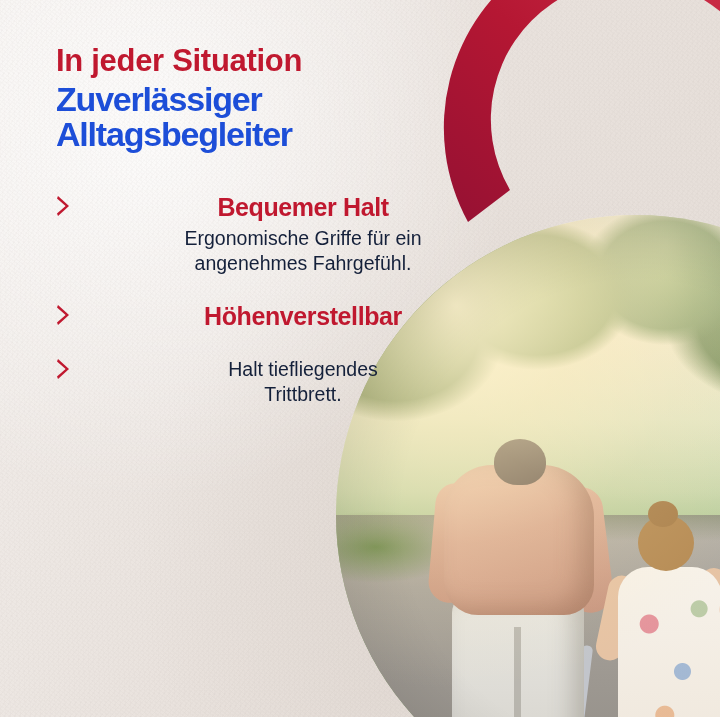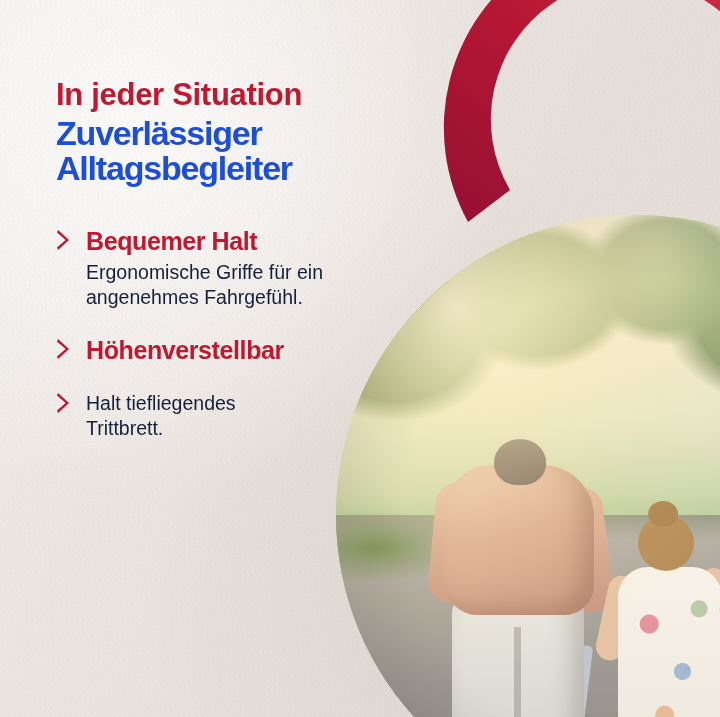--- a/index.html
+++ b/index.html
@@ -156,41 +156,40 @@
     right:-118px; top:-96px;
     width:400px; height:400px;
   }
   #swoosh svg { display:block; }
 
   
   #content {
     position:absolute;
     left:0; top:0; width:520px; height:570px;
     padding:44px 0 0 56px;
-    margin-top:34px;
   }
   #kicker {
     color:#c0182f;
     font-size:31px;
     font-weight:700;
     letter-spacing:-.3px;
     line-height:1.1;
   }
   #headline {
     color:#1d4ed8;
     font-size:34px;
     font-weight:800;
     line-height:1.03;
     letter-spacing:-1.2px;
     margin-top:4px;
     white-space:pre-line;
   }
 
   #features { margin-top:42px; }
-  .feature { margin-bottom:27px; position:relative; padding-left:30px; }
+  .feature { margin-bottom:27px; position:relative; padding-left:30px;text-align:center; }
   .chev {
     position:absolute; left:0; top:1px;
     width:16px; height:22px;
     color:#c0182f;
   }
   .chev svg{ display:block; }
   .f-title {
     color:#c0182f;
     font-size:25px;
     font-weight:800;

